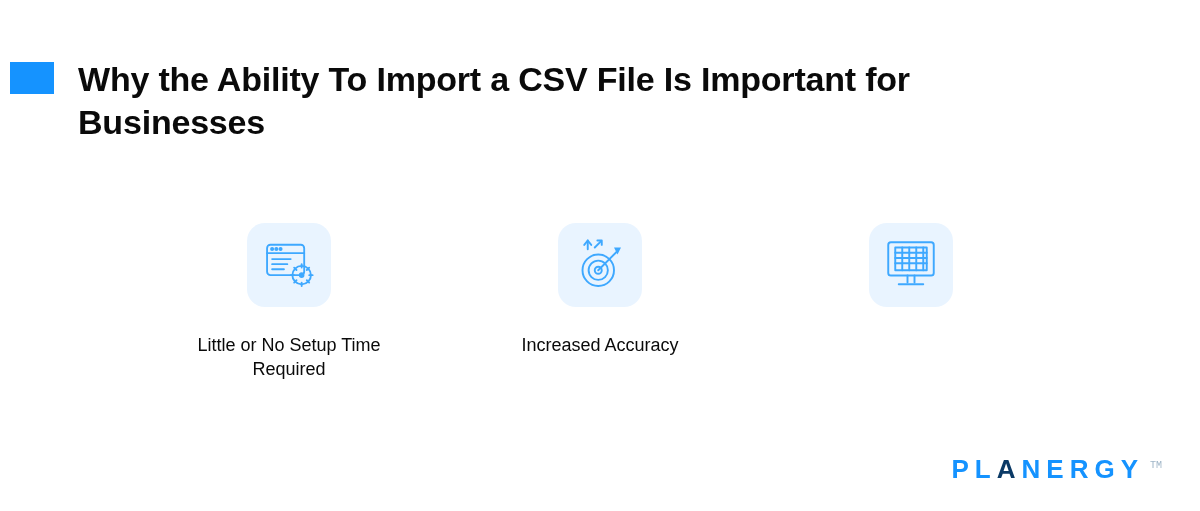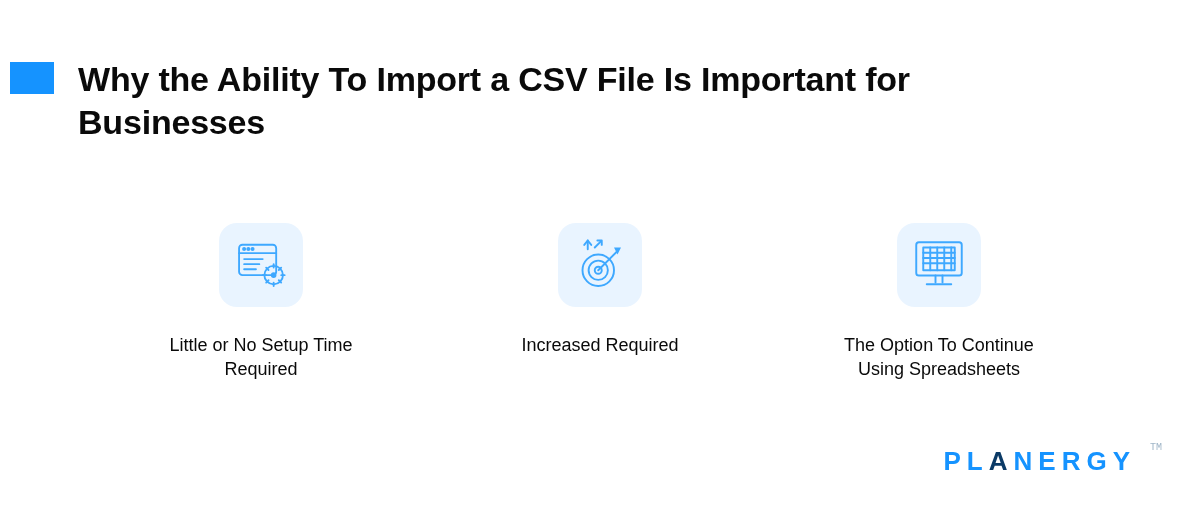--- a/index.html
+++ b/index.html
@@ -30,21 +30,21 @@
     font-size: 34px;
     font-weight: 700;
     line-height: 1.25;
     letter-spacing: -0.2px;
     max-width: 1020px;
   }
 
   .features {
     display: flex;
     justify-content: center;
-    gap: 99px;
+    gap: 71px;
     margin-top: 80px;
     padding: 0 60px;
   }
   .feature {
     display: flex;
     flex-direction: column;
     align-items: center;
     text-align: center;
     width: 240px;
   }
@@ -61,24 +61,24 @@
   .feature-label {
     font-size: 18px;
     font-weight: 500;
     line-height: 1.35;
     color: #0a0a0a;
   }
 
   .brand {
     position: absolute;
     right: 36px;
-    bottom: 34px;
+    bottom: 26px;
     display: flex;
-    align-items: center;
-    gap: 16px;
+    align-items: flex-end;
+    gap: 8px;
   }
   .brand-text {
     font-size: 26px;
     font-weight: 600;
     letter-spacing: 6px;
     color: #1593ff;
   }
   .brand-text .a-dark { color: #0b3a66; }
   .brand-tm {
     font-size: 10px;
@@ -133,41 +133,40 @@
         <circle cx="30" cy="38" r="11"></circle>
         <circle cx="30" cy="38" r="4"></circle>
         <line x1="30" y1="38" x2="52" y2="16"></line>
         <path d="M48 12 L56 12 L52 20 Z" fill="#3ea8ff" stroke="none"></path>
         <line x1="18" y1="14" x2="18" y2="4"></line>
         <path d="M14 9 L18 4 L22 9"></path>
         <line x1="26" y1="12" x2="33" y2="5"></line>
         <path d="M29 4 L34 4 L34 9"></path>
       </svg>
     </div>
-    <div class="feature-label">Increased Required</div>
+    <div class="feature-label">Increased Accuracy</div>
   </div>
 
   <div class="feature">
     <div class="icon-tile">
       <svg width="56" height="56" viewBox="0 0 64 64" fill="none" stroke="#3ea8ff" stroke-width="2.2" stroke-linecap="round" stroke-linejoin="round">
         <rect x="6" y="6" width="52" height="38" rx="3"></rect>
         <line x1="28" y1="44" x2="28" y2="52"></line>
         <line x1="36" y1="44" x2="36" y2="52"></line>
         <line x1="18" y1="54" x2="46" y2="54"></line>
         <rect x="14" y="12" width="36" height="26"></rect>
         <line x1="14" y1="18" x2="50" y2="18"></line>
         <line x1="14" y1="24" x2="50" y2="24"></line>
         <line x1="14" y1="30" x2="50" y2="30"></line>
         <line x1="22" y1="12" x2="22" y2="38"></line>
         <line x1="30" y1="12" x2="30" y2="38"></line>
         <line x1="38" y1="12" x2="38" y2="38"></line>
         <line x1="46" y1="12" x2="46" y2="38"></line>
       </svg>
     </div>
-    <div class="feature-label">The Option To Continue Using Spreadsheets</div>
   </div>
 
 </div>
 
 <div class="brand">
   <span class="brand-text">
     <span>PL</span><span class="a-dark">A</span><span>NERGY</span>
   </span>
   <span class="brand-tm">TM</span>
 </div>

